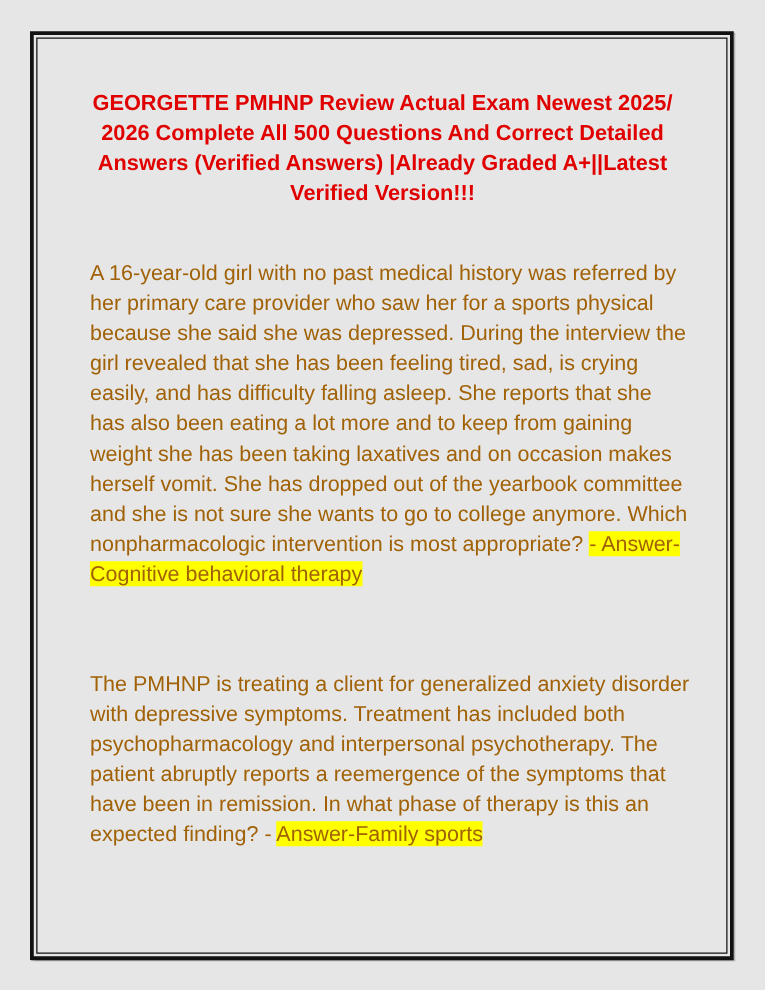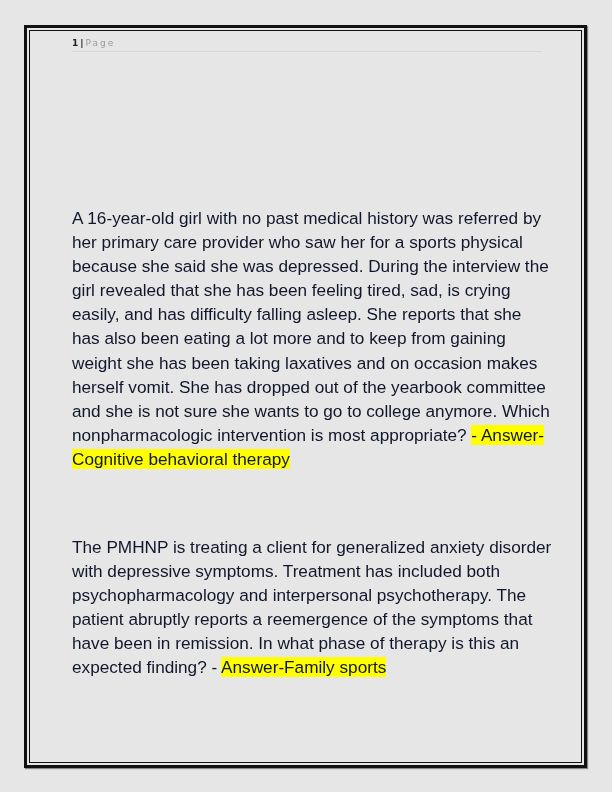--- a/index.html
+++ b/index.html
@@ -70,39 +70,37 @@
       line-height: 24px;
       color: #e00000;
     }
     .question {
       position: absolute;
       left: 72px;
       width: 480px;
       font-family: "Liberation Sans", sans-serif;
       font-size: 17.2px;
       line-height: 24.1px;
-      color: #0f172a;
+      color: #a16207;
     }
     .q1 { top: 206px; }
     .q2 { top: 535px; }
     .highlight {
       background: #ffff00;
     }
   </style>
 </head>
 <body>
 
 <div class="page">
   <div class="border-outer"></div>
   <div class="border-inner"></div>
 
-  <div class="header">
-    <span class="num">1</span><span class="sep">|</span><span class="page-label">Page</span>
-  </div>
 
+  <div class="title">GEORGETTE PMHNP Review Actual Exam Newest 2025/ 2026 Complete All 500 Questions And Correct Detailed Answers (Verified Answers) |Already Graded A+||Latest Verified Version!!!</div>
 
   <div class="question q1">
     <span>A 16-year-old girl with no past medical history was referred by her primary care provider who saw her for a sports physical because she said she was depressed. During the interview the girl revealed that she has been feeling tired, sad, is crying easily, and has difficulty falling asleep. She reports that she has also been eating a lot more and to keep from gaining weight she has been taking laxatives and on occasion makes herself vomit. She has dropped out of the yearbook committee and she is not sure she wants to go to college anymore. Which nonpharmacologic intervention is most appropriate? </span><span></span><span class="highlight">- Answer-Cognitive behavioral therapy</span>
   </div>
 
   <div class="question q2">
     <span>The PMHNP is treating a client for generalized anxiety disorder with depressive symptoms. Treatment has included both psychopharmacology and interpersonal psychotherapy. The patient abruptly reports a reemergence of the symptoms that have been in remission. In what phase of therapy is this an expected finding? </span><span>- </span><span class="highlight">Answer-Family sports</span>
   </div>
 </div>
 

